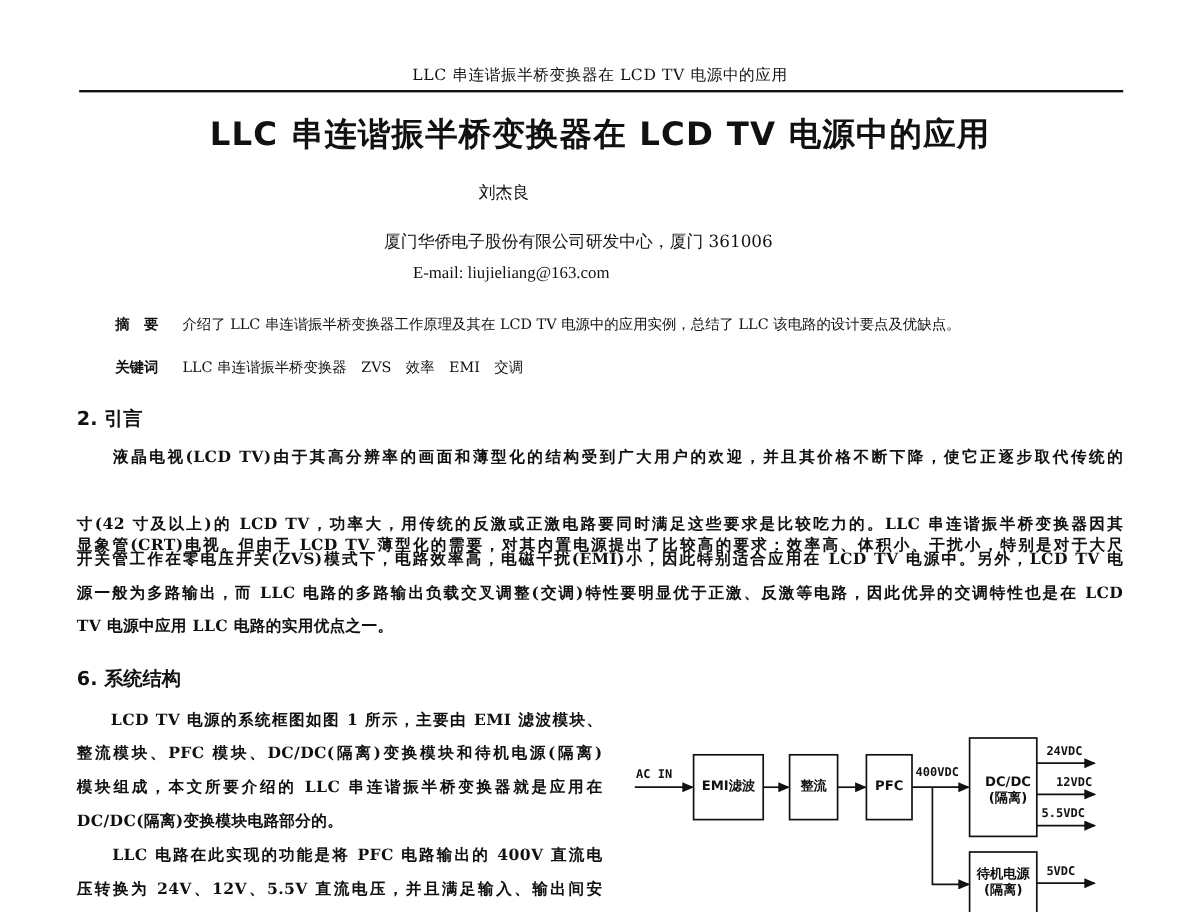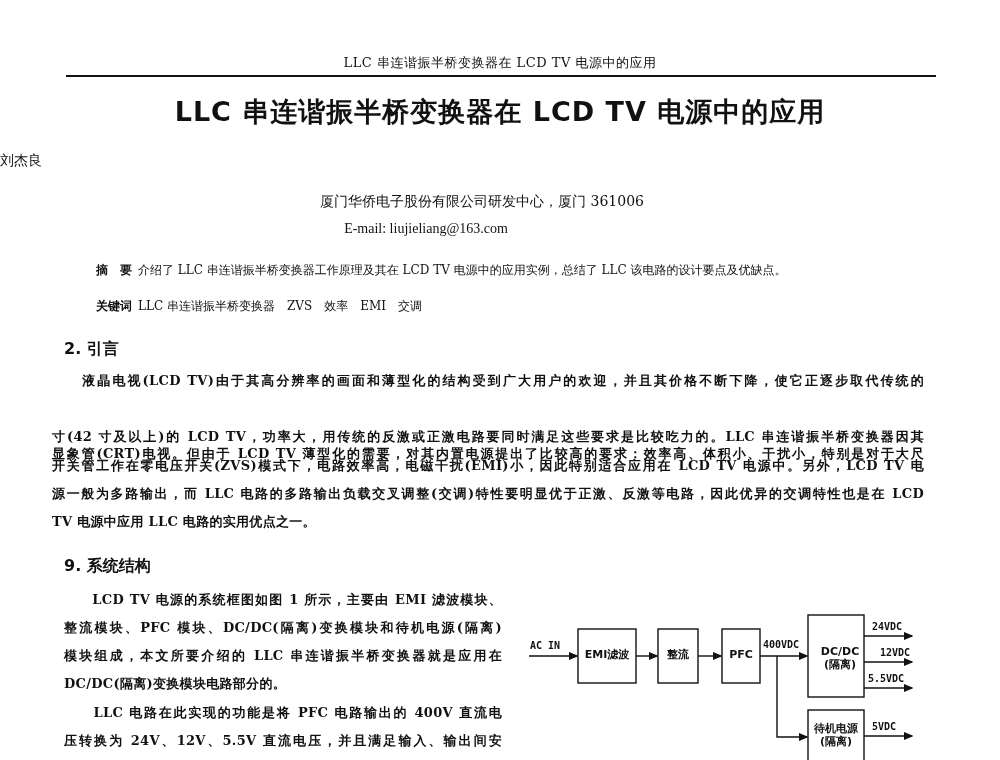--- a/index.html
+++ b/index.html
@@ -13,35 +13,35 @@
       font-size: 13px; letter-spacing: 0.5px;
     }
     .header-rule {
       left: 66px; width: 870px; top: 75px; height: 2px; background: #111;
     }
     .title {
       left: 0; width: 1000px; top: 94px; text-align: center;
       font-family: "DejaVu Sans", "Liberation Sans", sans-serif;
       font-size: 27px; font-weight: bold; letter-spacing: 1px;
     }
-    .author { left: 0; width: 840px; top: 152px; text-align: left; font-size: 14px; }
+    .author { left: 0; width: 840px; top: 152px; text-align: center; font-size: 14px; }
     .affil { left: 0; width: 964px; top: 193px; text-align: center; font-size: 14px; }
     .email { left: 0; width: 852px; top: 221px; text-align: center; font-size: 14px; font-family: "Liberation Serif", serif; }
     .abstract { left: 96px; top: 262px; font-size: 12px; }
-    .abstract .lbl, .keywords .lbl { font-weight: bold; margin-right: 6px; }
+    .abstract .lbl, .keywords .lbl { font-weight: bold; margin-right: 20px; }
     .keywords { left: 96px; top: 298px; font-size: 12px; }
     .keywords .kw { margin-right: 12px; }
     .section-heading {
       left: 64px; font-family: "DejaVu Sans", "Liberation Sans", sans-serif;
       font-size: 16px; font-weight: bold;
     }
     .para-line {
       font-size: 13px; font-weight: bold; letter-spacing: 0.3px;
     }
-    .full { left: 52px; width: 872px; }
+    .full { left: 64px; width: 872px; }
     .col  { left: 64px; width: 438px; }
     .justify { text-align: justify; text-align-last: justify; }
     
     .diagram { position: absolute; left: 520px; top: 600px; width: 420px; height: 160px; }
     .diagram svg { position: absolute; left: 0; top: 0; }
     .dlabel {
       position: absolute; font-family: "DejaVu Sans Mono", "Liberation Mono", monospace;
       font-size: 10px; font-weight: bold; white-space: nowrap; line-height: 1;
     }
     .dbox-text {
@@ -70,21 +70,21 @@
 </div>
 
 <div class="abs section-heading" style="top:339px;">2. 引言</div>
 <div class="abs para-line full justify" style="top:372px;">　　液晶电视(LCD TV)由于其高分辨率的画面和薄型化的结构受到广大用户的欢迎，并且其价格不断下降，使它正逐步取代传统的</div>
 <div class="abs para-line full justify" style="top:400px;margin-top:45px;">显象管(CRT)电视。但由于 LCD TV 薄型化的需要，对其内置电源提出了比较高的要求：效率高、体积小、干扰小，特别是对于大尺</div>
 <div class="abs para-line full justify" style="top:428px;">寸(42 寸及以上)的 LCD TV，功率大，用传统的反激或正激电路要同时满足这些要求是比较吃力的。LLC 串连谐振半桥变换器因其</div>
 <div class="abs para-line full justify" style="top:457px;">开关管工作在零电压开关(ZVS)模式下，电路效率高，电磁干扰(EMI)小，因此特别适合应用在 LCD TV 电源中。另外，LCD TV 电</div>
 <div class="abs para-line full justify" style="top:485px;">源一般为多路输出，而 LLC 电路的多路输出负载交叉调整(交调)特性要明显优于正激、反激等电路，因此优异的交调特性也是在 LCD</div>
 <div class="abs para-line full" style="top:513px;">TV 电源中应用 LLC 电路的实用优点之一。</div>
 
-<div class="abs section-heading" style="top:556px;">9. 系统结构</div>
+<div class="abs section-heading" style="top:556px;">6. 系统结构</div>
 <div class="abs para-line col justify" style="top:591px;">　　LCD TV 电源的系统框图如图 1 所示，主要由 EMI 滤波模块、</div>
 <div class="abs para-line col justify" style="top:619px;">整流模块、PFC 模块、DC/DC(隔离)变换模块和待机电源(隔离)</div>
 <div class="abs para-line col justify" style="top:647px;">模块组成，本文所要介绍的 LLC 串连谐振半桥变换器就是应用在</div>
 <div class="abs para-line col" style="top:675px;">DC/DC(隔离)变换模块电路部分的。</div>
 <div class="abs para-line col justify" style="top:704px;">　　LLC 电路在此实现的功能是将 PFC 电路输出的 400V 直流电</div>
 <div class="abs para-line col justify" style="top:732px;">压转换为 24V、12V、5.5V 直流电压，并且满足输入、输出间安</div>
 
 <div class="diagram">
   <svg width="420" height="160" viewBox="0 0 420 160">
     <defs>

